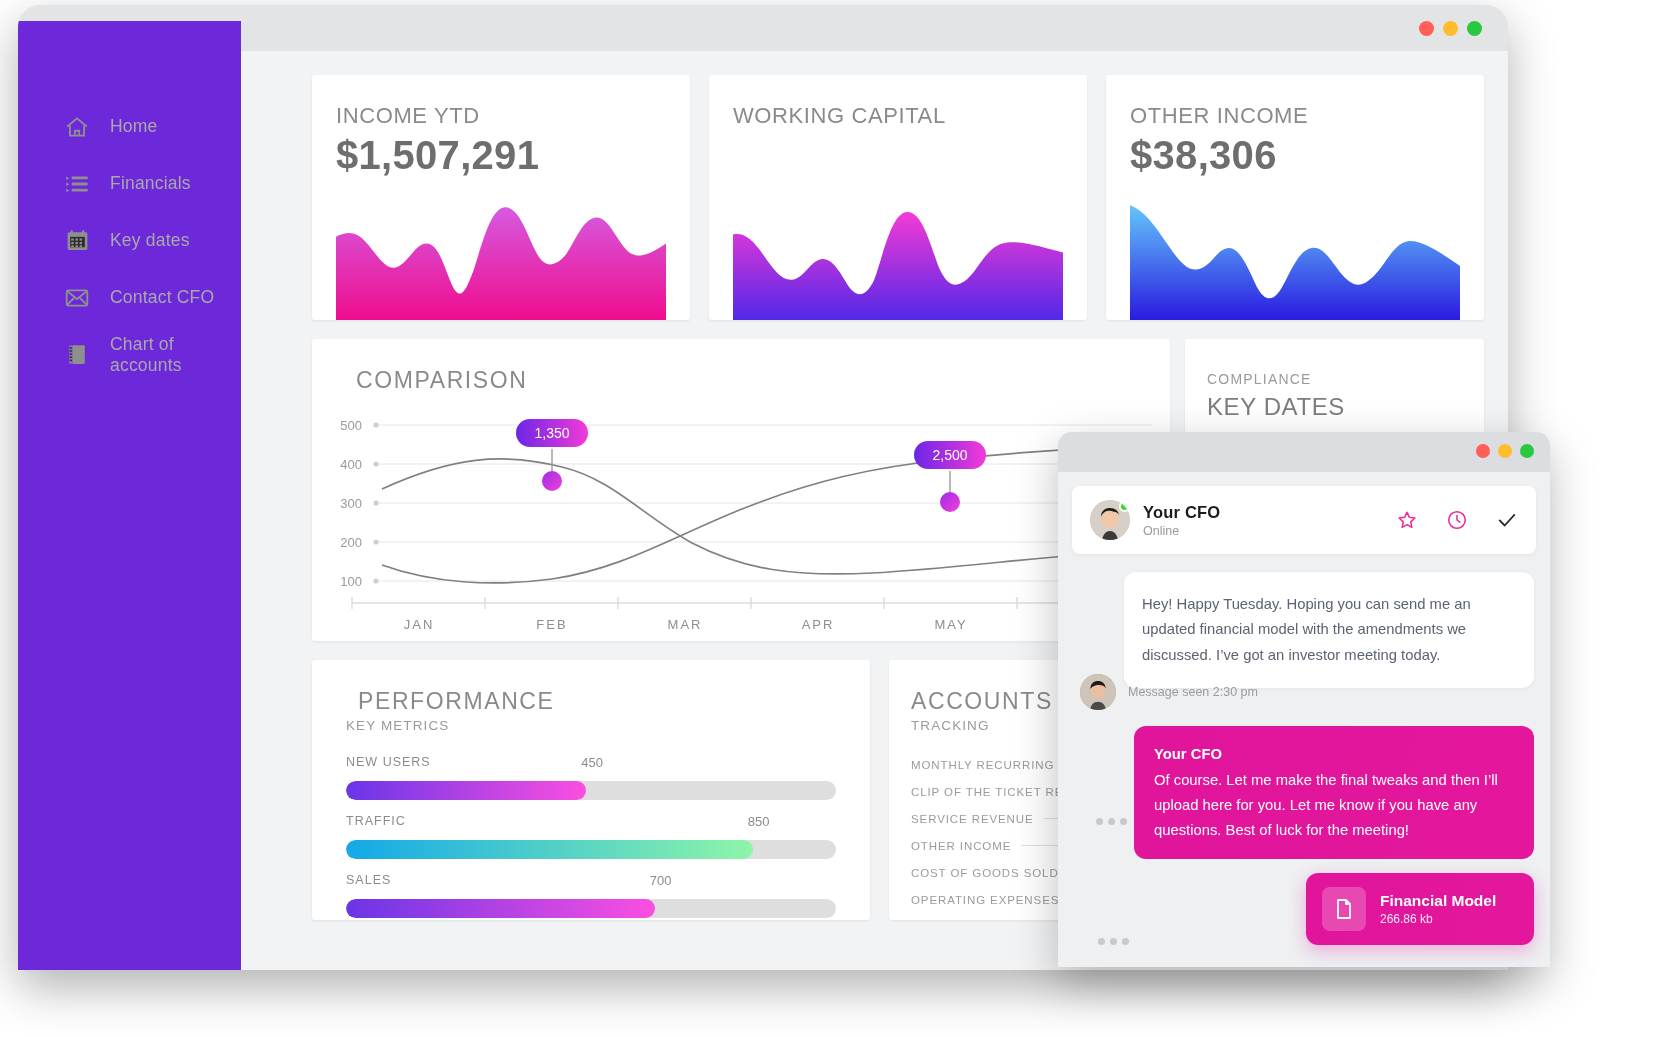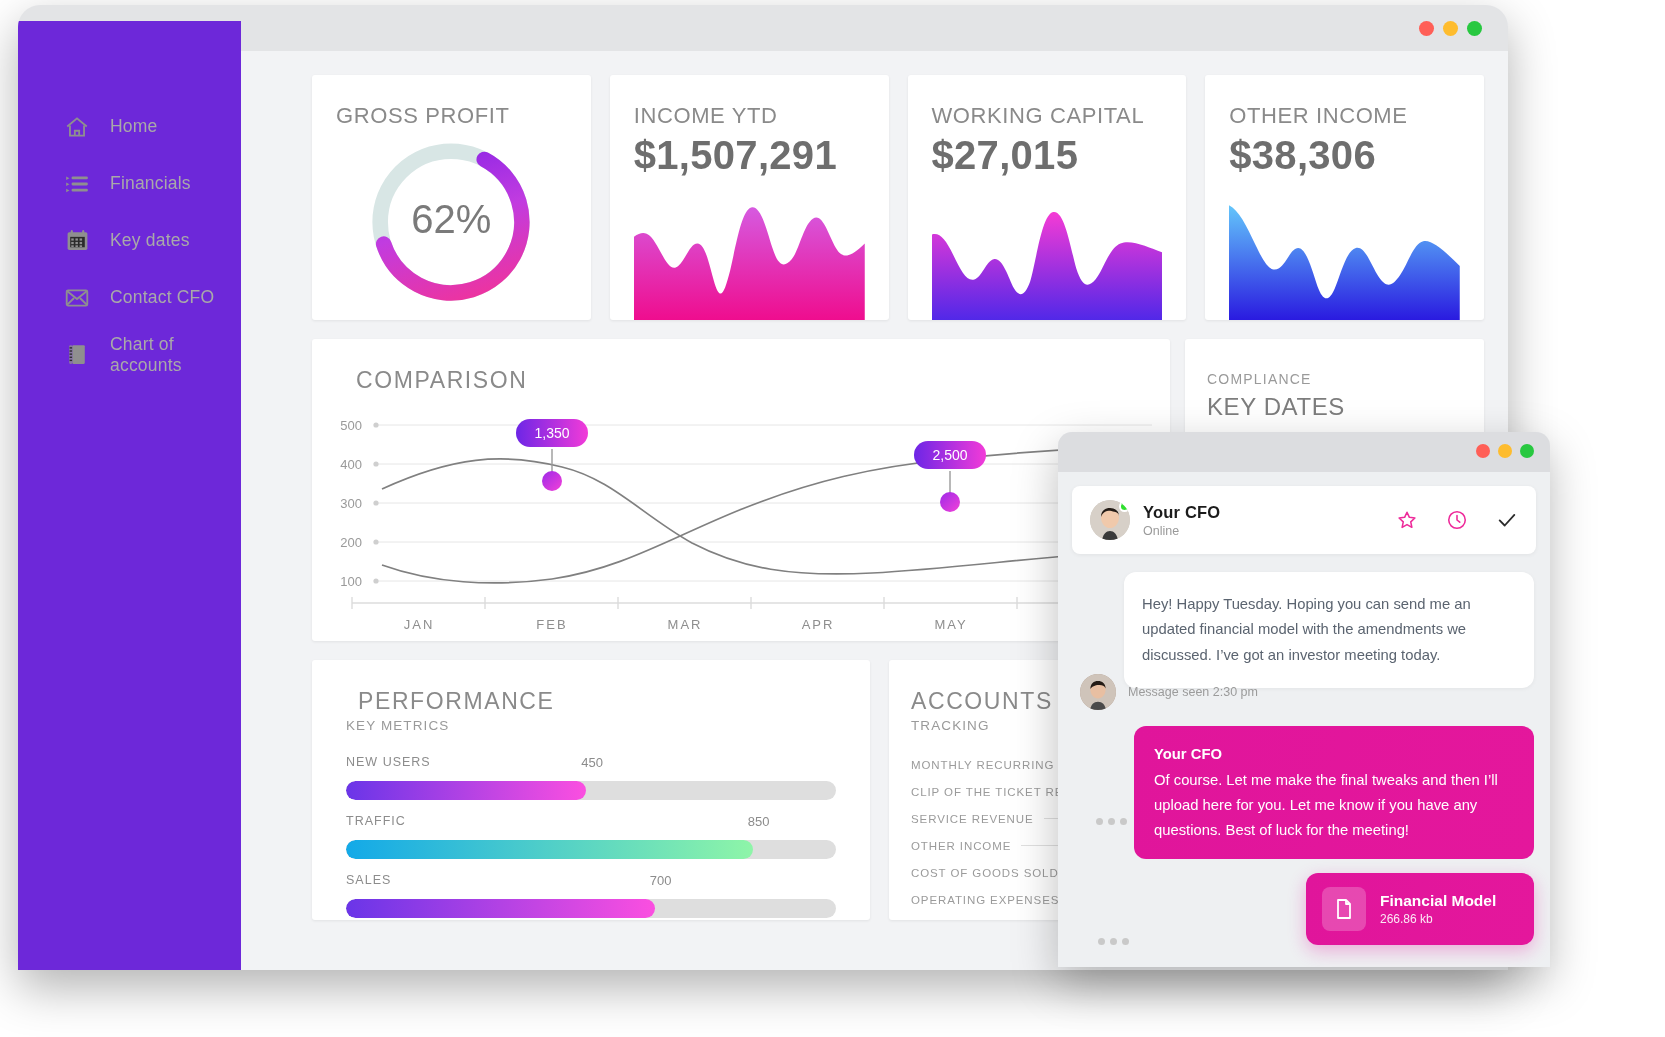--- a/index.html
+++ b/index.html
@@ -238,37 +238,20 @@
           <span class="nav-lbl">Chart of accounts</span>
         </div>
 
       </div>
     </div>
 
     <div class="content">
 
       <div class="kpi-row">
 
-        <div class="card kpi">
-          <div class="kpi-title">GROSS PROFIT</div>
-          <div class="donut-wrap">
-            <svg width="170" height="170" viewBox="0 0 120 120">
-              <defs>
-                <linearGradient id="dg" x1="1" y1="0" x2="0" y2="1">
-                  <stop offset="0%" stop-color="#7b1ee8"></stop>
-                  <stop offset="50%" stop-color="#c13ce0"></stop>
-                  <stop offset="100%" stop-color="#f8318f"></stop>
-                </linearGradient>
-              </defs>
-              <circle cx="60" cy="60" r="50" fill="none" stroke="#d8e6e5" stroke-width="11"></circle>
-              <circle cx="60" cy="60" r="50" fill="none" stroke="url(#dg)" stroke-width="11" stroke-linecap="round" stroke-dasharray="195 119" transform="rotate(-62 60 60)"></circle>
-            </svg>
-          </div>
-          <div class="donut-pct">62%</div>
-        </div>
 
         <div class="card kpi">
           <div class="kpi-title">INCOME YTD</div>
           <div class="kpi-value">$1,507,291</div>
           <div class="kpi-spark">
             <svg viewBox="0 0 240 120" preserveAspectRatio="none">
               <defs>
                   <linearGradient id="g1" x1="0" y1="0" x2="0" y2="1">
                 <stop offset="0%" stop-color="#d65ae0"></stop>
                     <stop offset="100%" stop-color="#ef0d8e"></stop>
@@ -276,21 +259,20 @@
                 </defs>
               <path fill="url(#g1)" d="M0,46 C10,40 16,42 24,54 C32,66 38,78 46,72 C54,66 58,52 66,52
                 C74,52 78,70 84,88 C90,104 94,96 100,76 C106,54 112,22 122,20 C132,18 138,40 144,56
                 C150,72 156,74 164,66 C172,58 176,36 186,30 C196,24 202,44 210,56 C218,68 228,62 240,52 L240,120 L0,120 Z"></path>
             </svg>
           </div>
         </div>
 
         <div class="card kpi">
           <div class="kpi-title">WORKING CAPITAL</div>
-          <div class="kpi-value">$27,015</div>
           <div class="kpi-spark">
             <svg viewBox="0 0 240 120" preserveAspectRatio="none">
               <defs>
                   <linearGradient id="g2" x1="0" y1="0" x2="0" y2="1">
                 <stop offset="0%" stop-color="#f53bd5"></stop>
                     <stop offset="100%" stop-color="#5128e8"></stop>
               </linearGradient>
                 </defs>
               <path fill="url(#g2)" d="M0,44 C8,42 14,48 22,62 C30,76 36,86 44,84 C52,82 56,68 64,66
                 C72,64 78,78 84,90 C90,100 96,100 102,86 C108,70 114,26 126,24 C138,22 144,56 150,74

